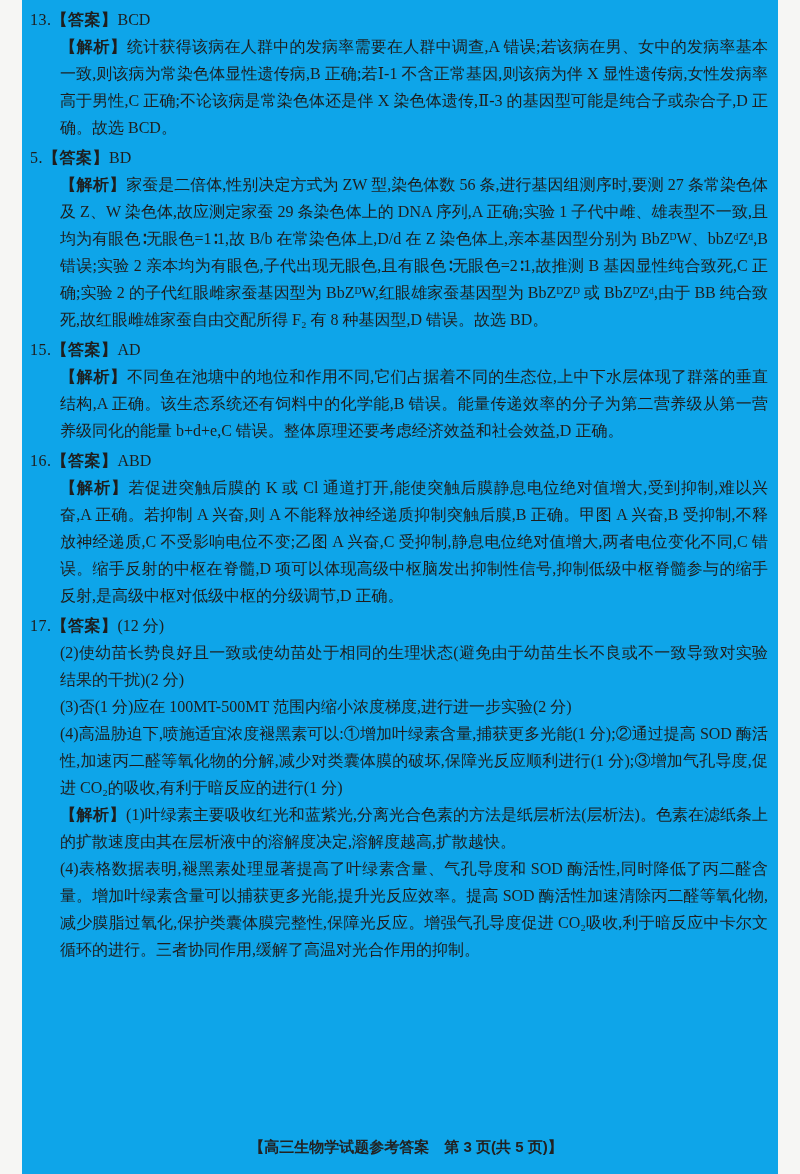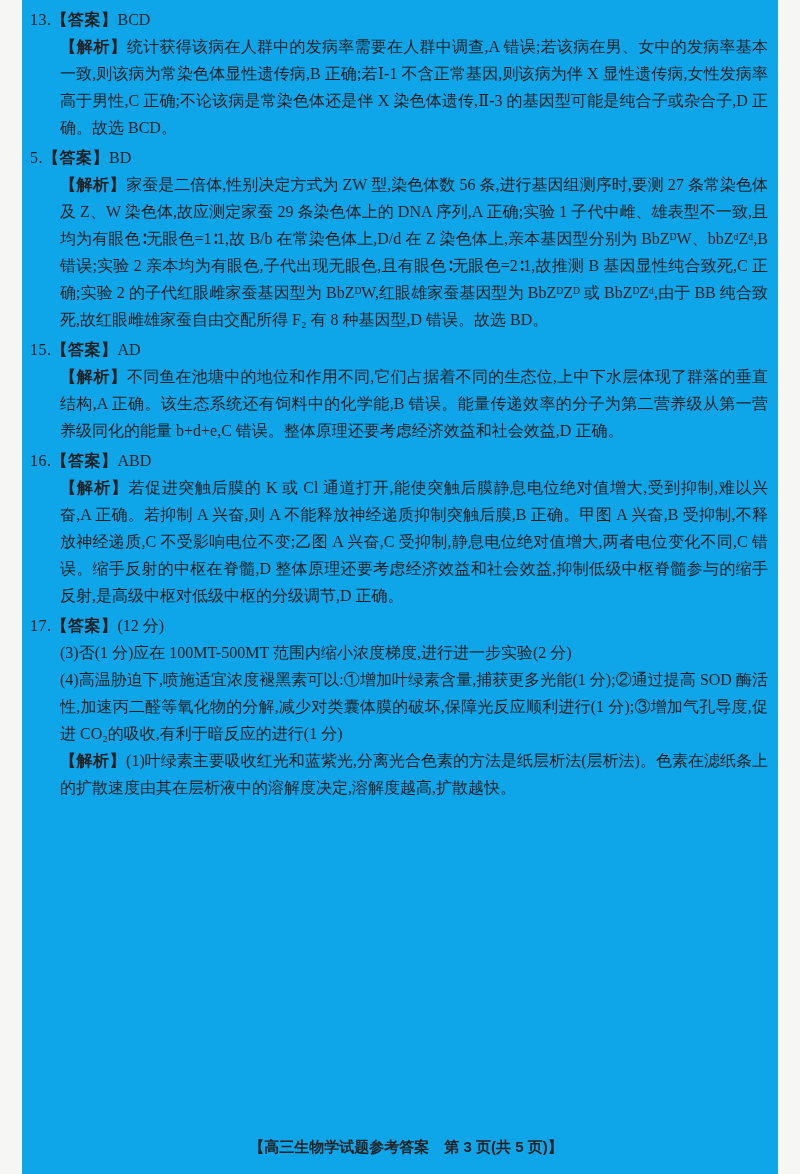--- a/index.html
+++ b/index.html
@@ -65,26 +65,28 @@
       <div class="q-body"><span class="lbl">【解析】</span><span>家蚕是二倍体,性别决定方式为 ZW 型,染色体数 56 条,进行基因组测序时,要测 27 条常染色体及 Z、W 染色体,故应测定家蚕 29 条染色体上的 DNA 序列,A 正确;实验 1 子代中雌、雄表型不一致,且均为有眼色∶无眼色=1∶1,故 B/b 在常染色体上,D/d 在 Z 染色体上,亲本基因型分别为 BbZᴰW、bbZᵈZᵈ,B 错误;实验 2 亲本均为有眼色,子代出现无眼色,且有眼色∶无眼色=2∶1,故推测 B 基因显性纯合致死,C 正确;实验 2 的子代红眼雌家蚕基因型为 BbZᴰW,红眼雄家蚕基因型为 BbZᴰZᴰ 或 BbZᴰZᵈ,由于 BB 纯合致死,故红眼雌雄家蚕自由交配所得 F₂ 有 8 种基因型,D 错误。故选 BD。</span></div>
     </section>
 
     <section class="q">
       <div class="q-head"><span class="q-num">15.</span><span class="lbl">【答案】</span><span>AD</span></div>
       <div class="q-body"><span class="lbl">【解析】</span><span>不同鱼在池塘中的地位和作用不同,它们占据着不同的生态位,上中下水层体现了群落的垂直结构,A 正确。该生态系统还有饲料中的化学能,B 错误。能量传递效率的分子为第二营养级从第一营养级同化的能量 b+d+e,C 错误。整体原理还要考虑经济效益和社会效益,D 正确。</span></div>
     </section>
 
     <section class="q">
       <div class="q-head"><span class="q-num">16.</span><span class="lbl">【答案】</span><span>ABD</span></div>
-      <div class="q-body"><span class="lbl">【解析】</span><span>若促进突触后膜的 K 或 Cl 通道打开,能使突触后膜静息电位绝对值增大,受到抑制,难以兴奋,A 正确。若抑制 A 兴奋,则 A 不能释放神经递质抑制突触后膜,B 正确。甲图 A 兴奋,B 受抑制,不释放神经递质,C 不受影响电位不变;乙图 A 兴奋,C 受抑制,静息电位绝对值增大,两者电位变化不同,C 错误。缩手反射的中枢在脊髓,D 整体原理还要考虑经济效益和社会效益,抑制低级中枢脊髓参与的缩手反射,是高级中枢对低级中枢的分级调节,D 正确。</span></div>
+      <div class="q-body"><span class="lbl">【解析】</span><span>若促进突触后膜的 K 或 Cl 通道打开,能使突触后膜静息电位绝对值增大,受到抑制,难以兴奋,A 正确。若抑制 A 兴奋,则 A 不能释放神经递质抑制突触后膜,B 正确。甲图 A 兴奋,B 受抑制,不释放神经递质,C 不受影响电位不变;乙图 A 兴奋,C 受抑制,静息电位绝对值增大,两者电位变化不同,C 错误。缩手反射的中枢在脊髓,D 项可以体现高级中枢脑发出抑制性信号,抑制低级中枢脊髓参与的缩手反射,是高级中枢对低级中枢的分级调节,D 正确。</span></div>
     </section>
 
     <section class="q">
       <div class="q-head"><span class="q-num">17.</span><span class="lbl">【答案】</span><span>(12 分)</span></div>
+      <div class="q-body">(2)使幼苗长势良好且一致或使幼苗处于相同的生理状态(避免由于幼苗生长不良或不一致导致对实验结果的干扰)(2 分)</div>
       <div class="q-body">(3)否(1 分)应在 100MT-500MT 范围内缩小浓度梯度,进行进一步实验(2 分)</div>
       <div class="q-body">(4)高温胁迫下,喷施适宜浓度褪黑素可以:①增加叶绿素含量,捕获更多光能(1 分);②通过提高 SOD 酶活性,加速丙二醛等氧化物的分解,减少对类囊体膜的破坏,保障光反应顺利进行(1 分);③增加气孔导度,促进 CO₂的吸收,有利于暗反应的进行(1 分)</div>
       <div class="q-body"><span class="lbl">【解析】</span><span>(1)叶绿素主要吸收红光和蓝紫光,分离光合色素的方法是纸层析法(层析法)。色素在滤纸条上的扩散速度由其在层析液中的溶解度决定,溶解度越高,扩散越快。</span></div>
+      <div class="q-body">(4)表格数据表明,褪黑素处理显著提高了叶绿素含量、气孔导度和 SOD 酶活性,同时降低了丙二醛含量。增加叶绿素含量可以捕获更多光能,提升光反应效率。提高 SOD 酶活性加速清除丙二醛等氧化物,减少膜脂过氧化,保护类囊体膜完整性,保障光反应。增强气孔导度促进 CO₂吸收,利于暗反应中卡尔文循环的进行。三者协同作用,缓解了高温对光合作用的抑制。</div>
     </section>
 
   </div>
 
   <div class="footer"><span>【高三生物学试题参考答案　第 3 页(共 5 页)】</span></div>
 </div>
 
 </body></html>

